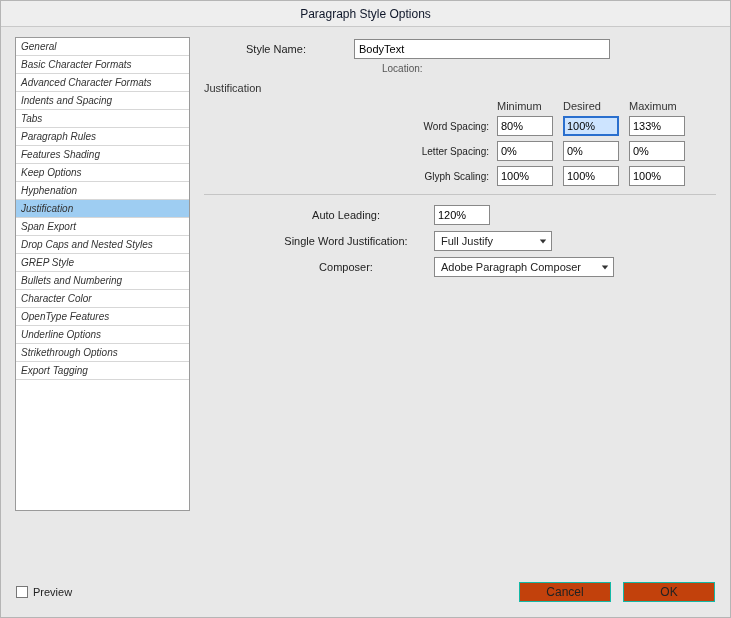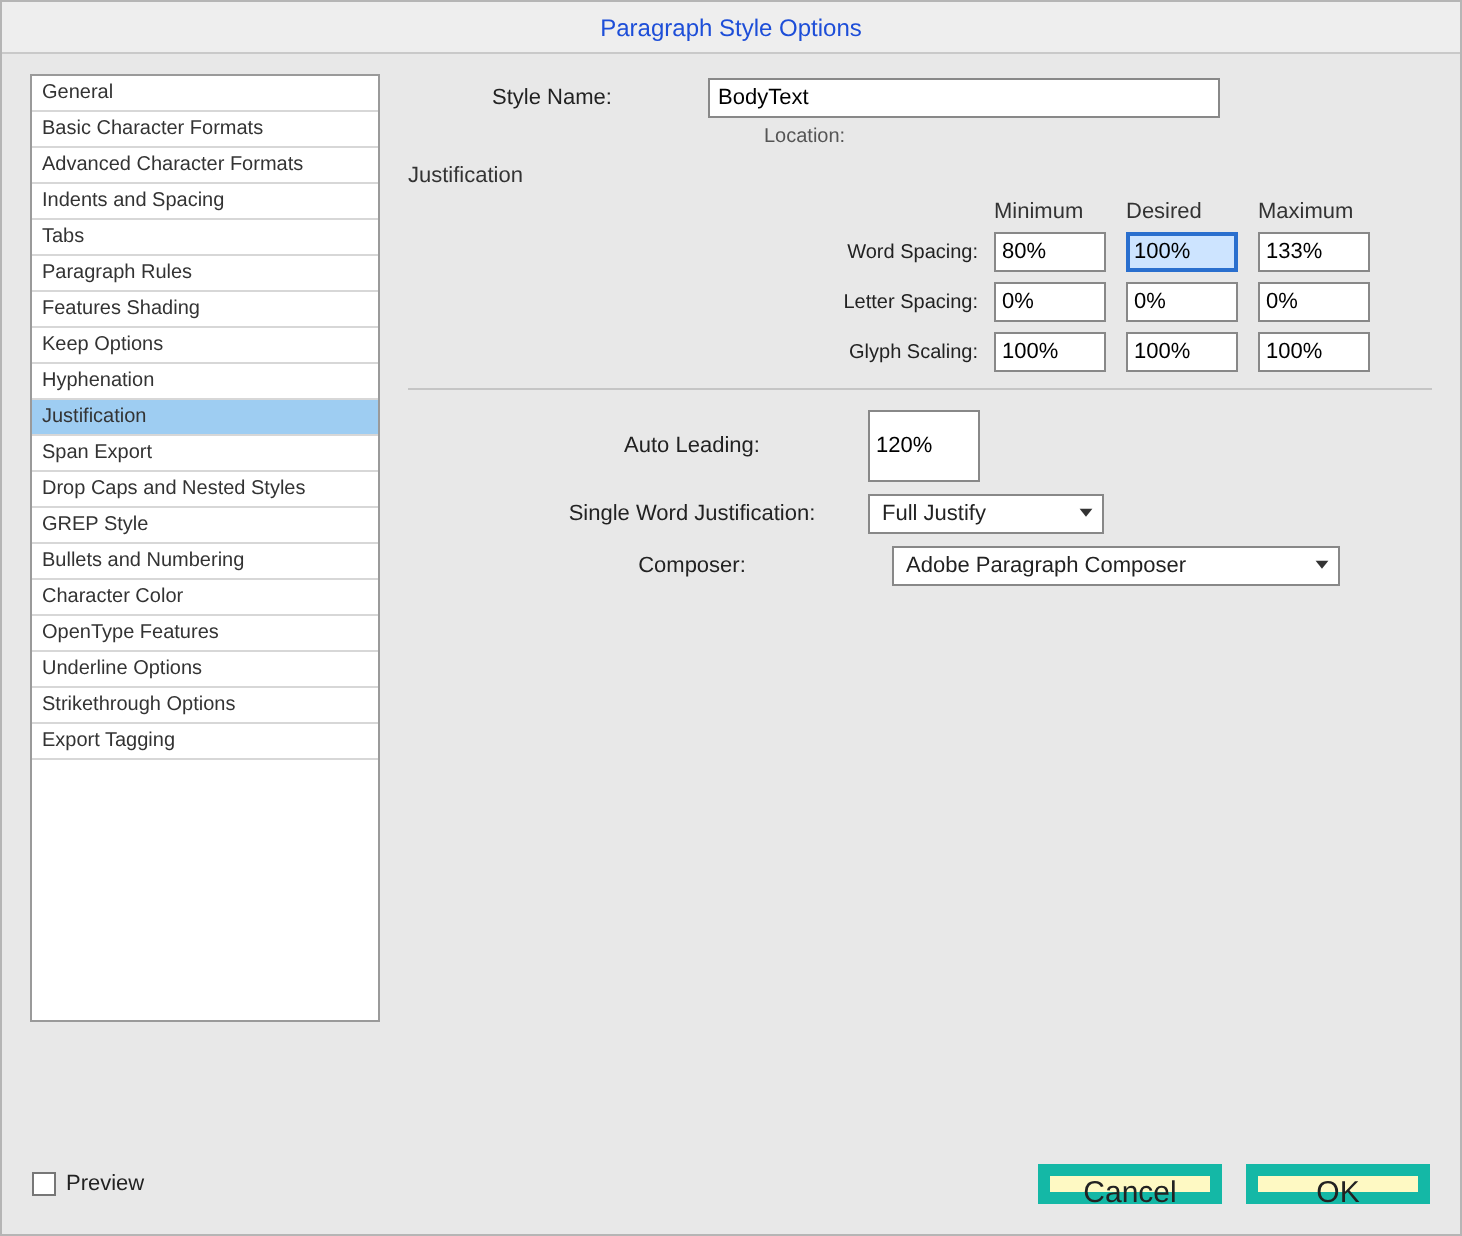--- a/index.html
+++ b/index.html
@@ -13,36 +13,37 @@
     font-size: 11px;
     color: #222;
     overflow: hidden;
     border: 1px solid #b5b5b5;
   }
   .titlebar {
     height: 26px;
     line-height: 26px;
     text-align: center;
     font-size: 12px;
-    color: #1d4ed8;
+    color: #0f172a;
     border-bottom: 1px solid #c9c9c9;
     background: #eee;
   }
   .content {
     padding: 10px 14px 0 14px;
     display: flex;
     gap: 14px;
   }
   .sidebar {
     width: 175px;
     height: 474px;
     border: 1px solid #9a9a9a;
     background: #fff;
     overflow-y: scroll;
     overflow-x: hidden;
+    font-style: italic;
   }
   .sidebar::-webkit-scrollbar { width: 12px; background:#efefef; }
   .sidebar::-webkit-scrollbar-thumb { background:#c0c0c0; border:1px solid #b0b0b0;}
   .sidebar-item {
     font-size: 10px;
     padding: 3px 5px;
     border-bottom: 1px solid #d7d7d7;
     cursor: default;
     white-space: nowrap;
     color:#333;
@@ -75,44 +76,44 @@
     width:56px; height:20px; border:1px solid #888; background:#fff;
     font-size:11px; padding:2px 3px;
   }
   .cell.selected input {
     border:2px solid #2a6fce; background:#cde4ff; padding:1px 2px;
   }
   hr.sep { border:none; border-top:1px solid #c5c5c5; margin:8px 0 10px 0;}
   .lower { margin-left:60px;}
   .lower .row .label-col { width:170px; font-size:11px;}
   .small-input {
-    width:56px; height:36px; border:1px solid #888; background:#fff; font-size:11px; padding:2px 3px;
+    width:56px; height:20px; border:1px solid #888; background:#fff; font-size:11px; padding:2px 3px;
   }
   .select {
     height:20px; border:1px solid #888; background:#fff; font-size:11px;
     display:flex; align-items:center; justify-content:space-between;
     padding:0 4px 0 6px; cursor:default;
   }
   .select1 { width:118px; }
-  .select2 { width:224px;margin-left:12px; }
+  .select2 { width:180px; }
   .footer {
     position:absolute; bottom:0; left:0; right:0;
     padding: 14px 16px 16px 16px;
     display:flex; align-items:center;
     border-top:1px solid transparent;
   }
   .checkbox {
     width:12px; height:12px; border:1px solid #777; background:#fff; display:inline-block;
     margin-right:5px; vertical-align:middle;
   }
   .footer-label { font-size:11px; }
   .footer-spacer { flex:1; }
   .btn {
-    width:92px; height:20px; border:6px solid #14b8a6; background:#fef9c3;
-    font-size:15px; text-align:center; line-height:18px; margin-left:12px;
+    width:92px; height:20px; border:1px solid #14b8a6; background:#c2410c;
+    font-size:12px; text-align:center; line-height:18px; margin-left:12px;
     cursor:default;
   }
   svg.tri { width:8px; height:8px; }
 </style>
 </head>
 <body>
 
 <div class="titlebar">Paragraph Style Options</div>
 
 <div class="content">

